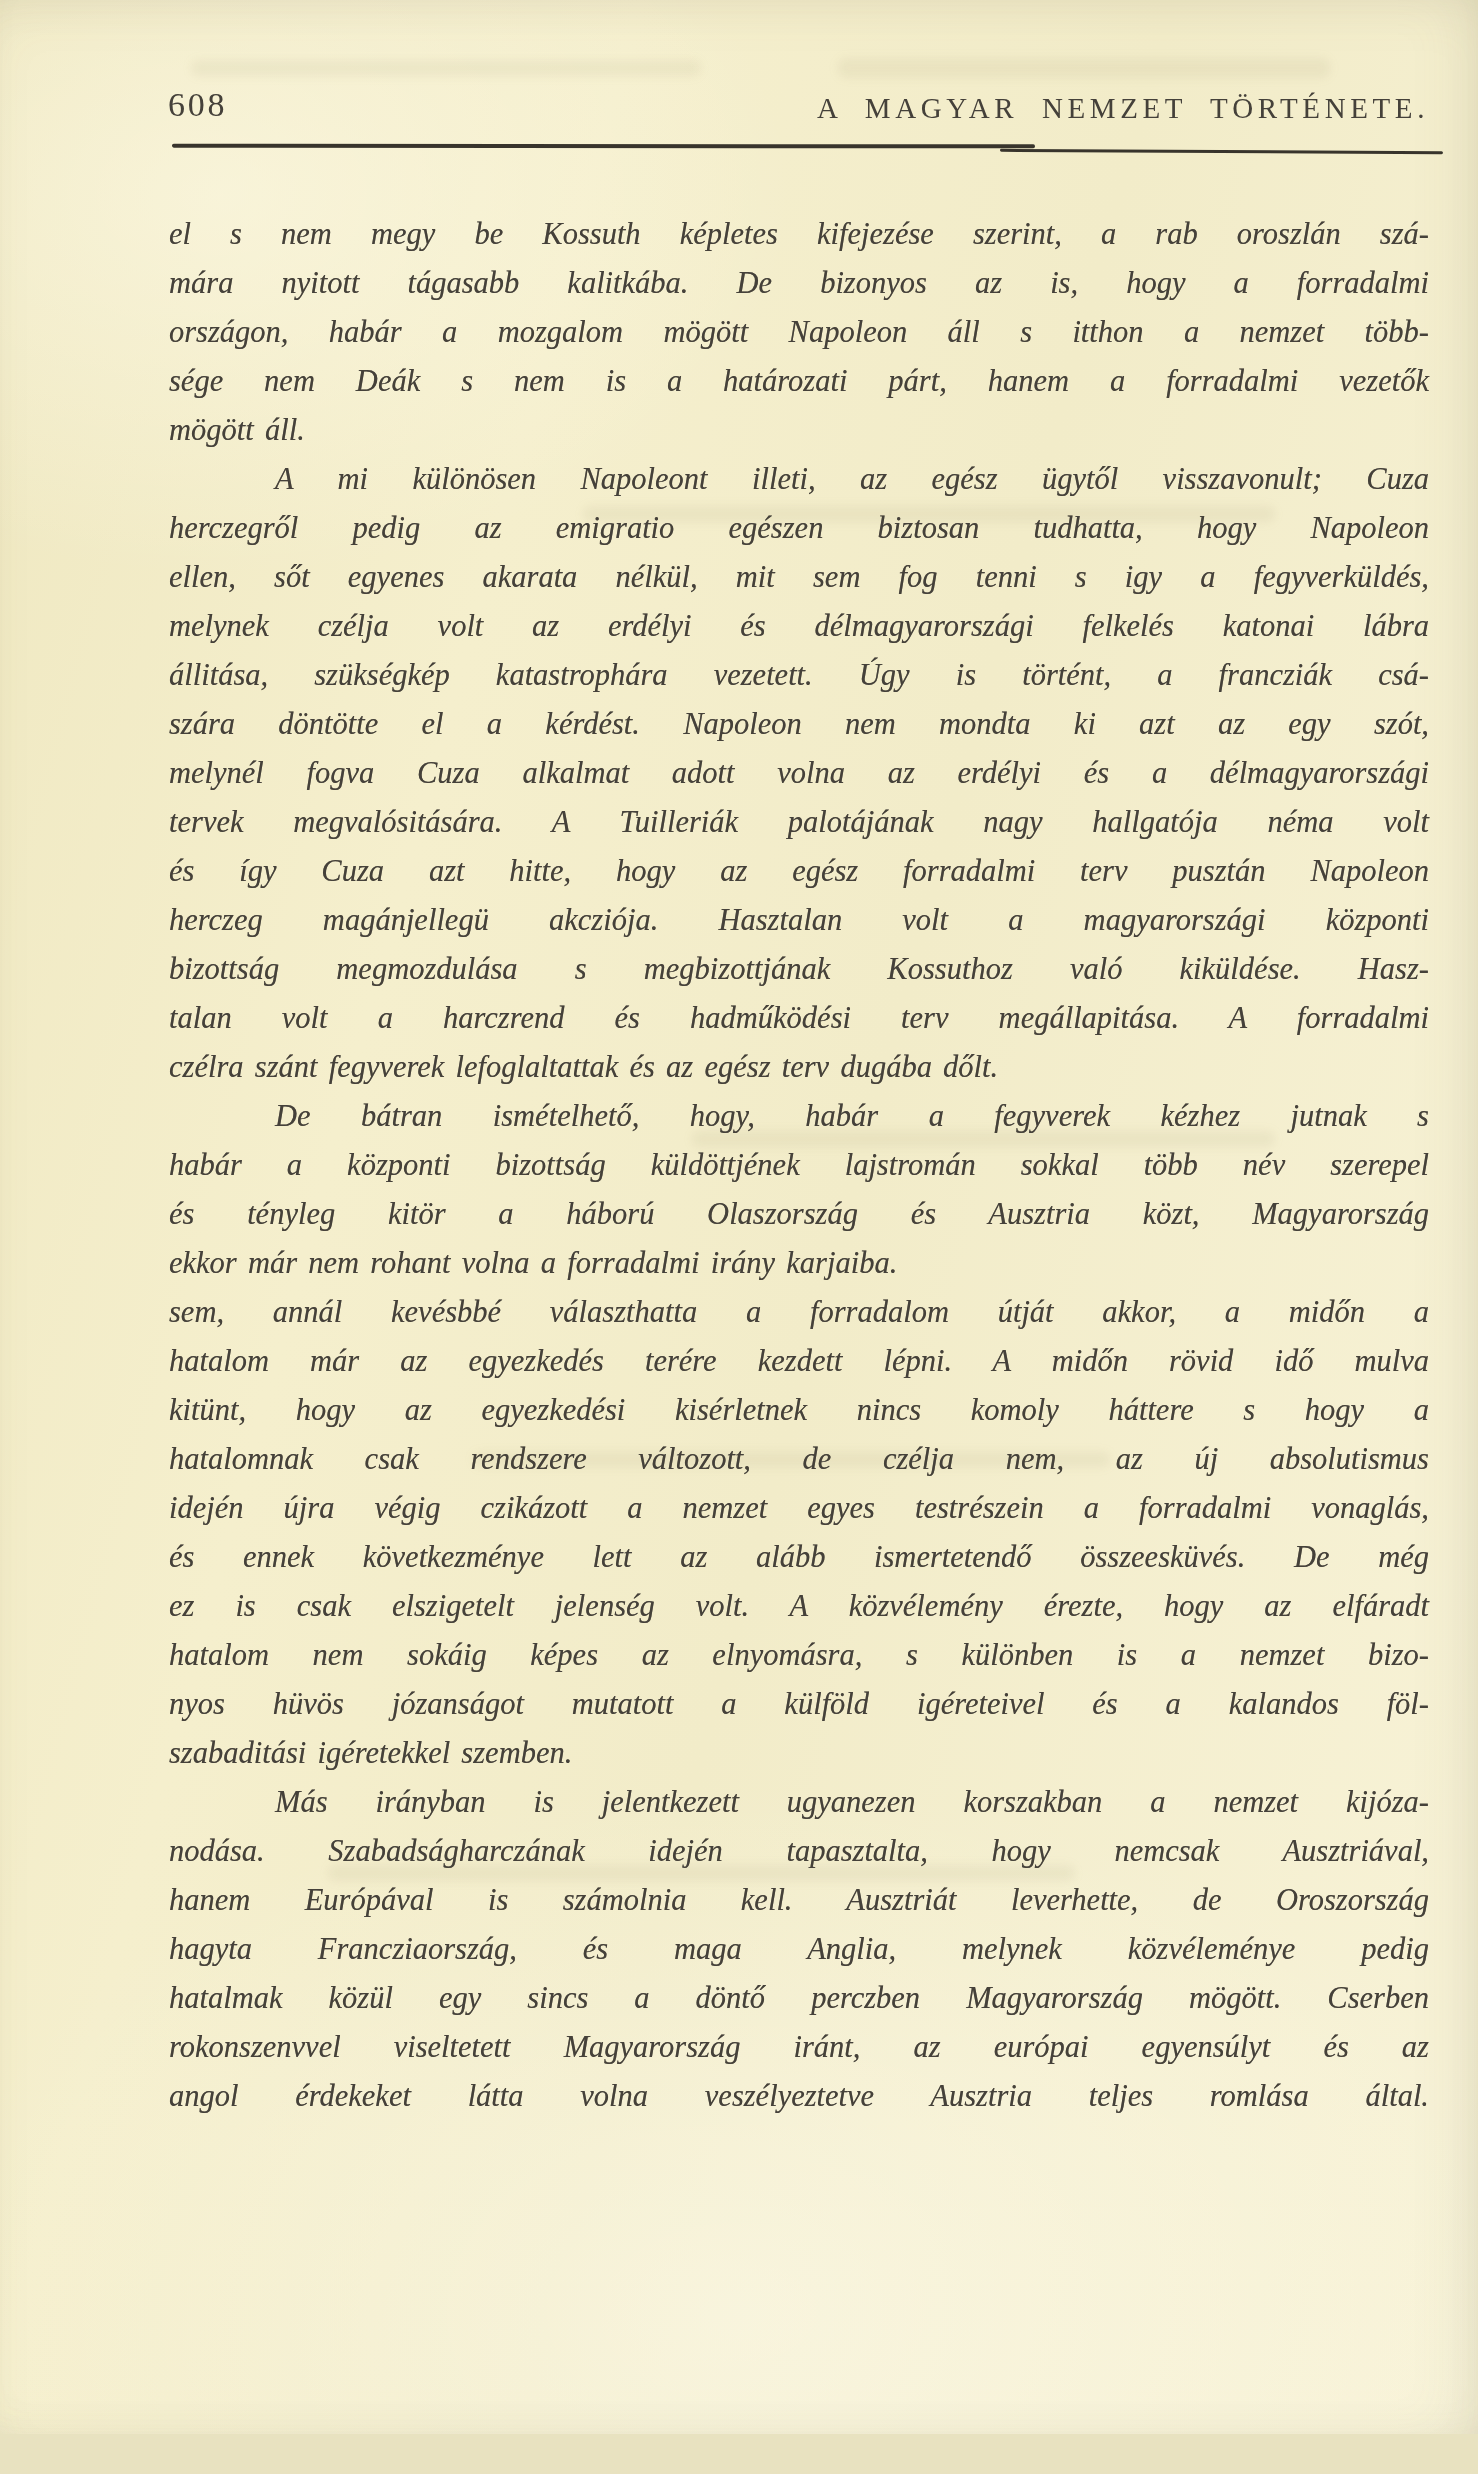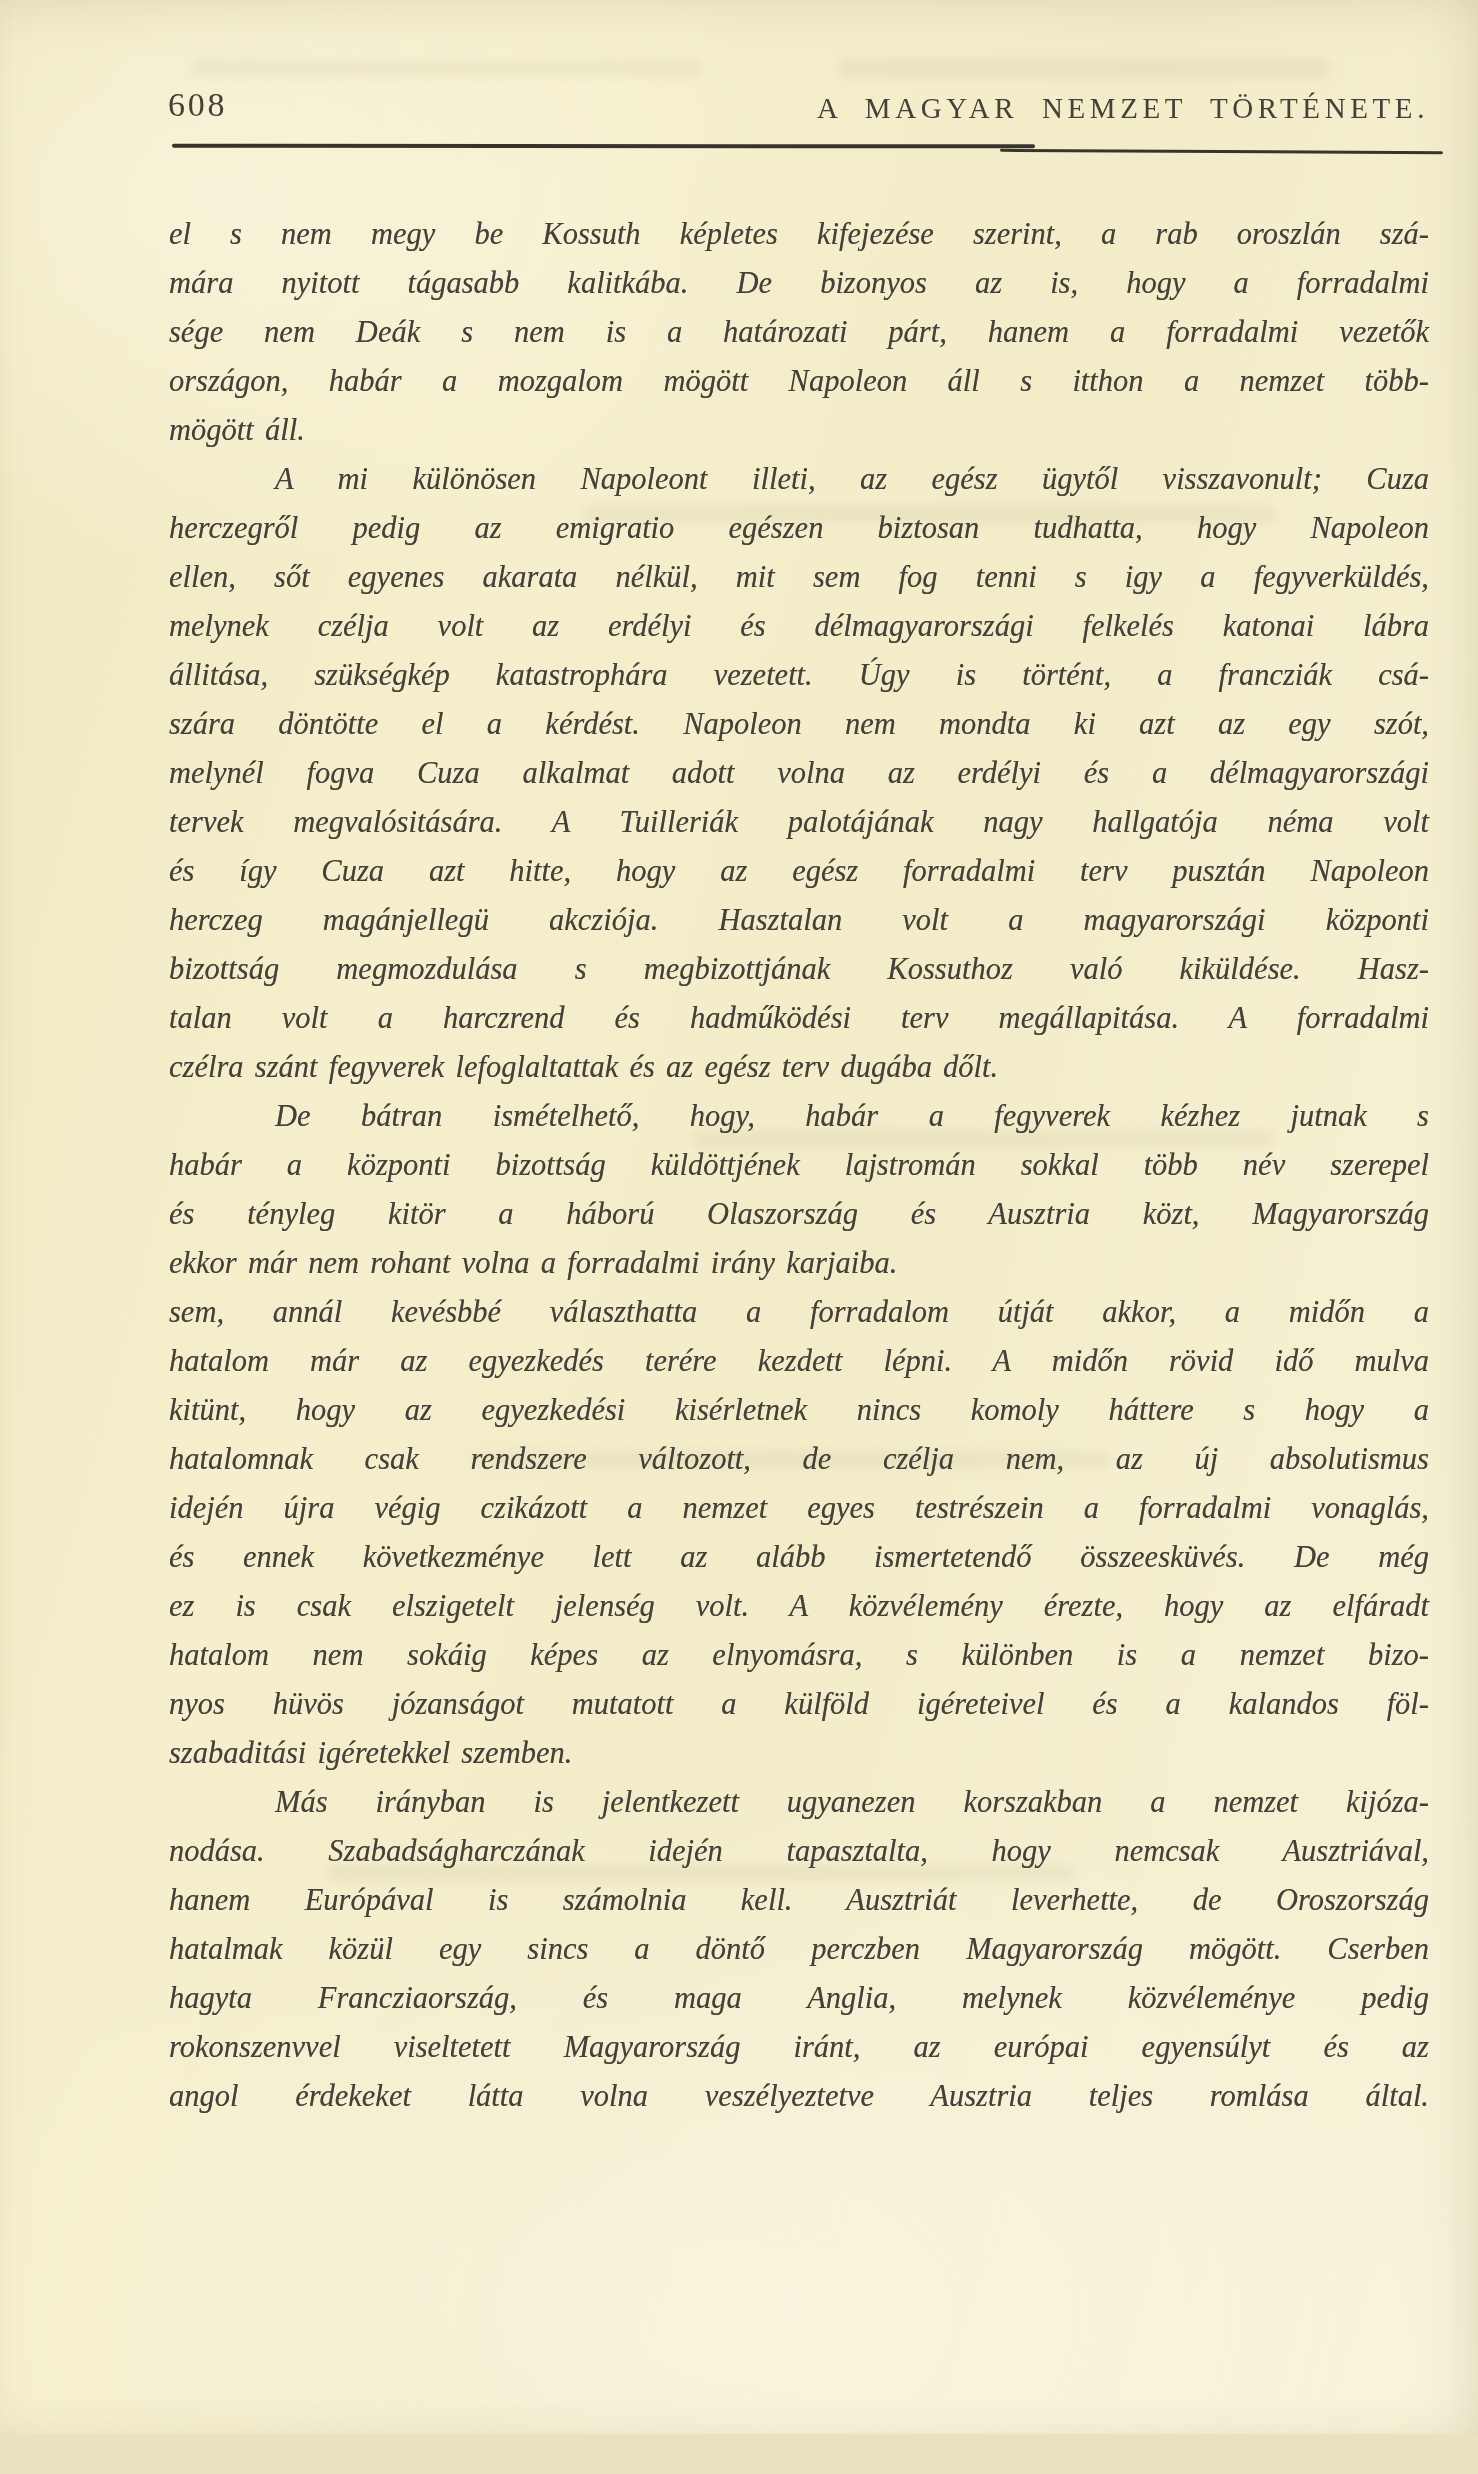--- a/index.html
+++ b/index.html
@@ -102,22 +102,22 @@
     <span class="page-number">608</span>
     <span class="running-title">A MAGYAR NEMZET TÖRTÉNETE.</span>
   </header>
 
   <div class="rule-main"></div>
   <div class="rule-right"></div>
 
   <main class="body-text">
       <div class="line">el s nem megy be Kossuth képletes kifejezése szerint, a rab oroszlán szá-</div>
       <div class="line">mára nyitott tágasabb kalitkába. De bizonyos az is, hogy a forradalmi</div>
+      <div class="line">országon, habár a mozgalom mögött Napoleon áll s itthon a nemzet több-</div>
       <div class="line">sége nem Deák s nem is a határozati párt, hanem a forradalmi vezetők</div>
-      <div class="line">országon, habár a mozgalom mögött Napoleon áll s itthon a nemzet több-</div>
       <div class="line last">mögött áll.</div>
       <div class="line indent">A mi különösen Napoleont illeti, az egész ügytől visszavonult; Cuza</div>
       <div class="line">herczegről pedig az emigratio egészen biztosan tudhatta, hogy Napoleon</div>
       <div class="line">ellen, sőt egyenes akarata nélkül, mit sem fog tenni s igy a fegyverküldés,</div>
       <div class="line">melynek czélja volt az erdélyi és délmagyarországi felkelés katonai lábra</div>
       <div class="line">állitása, szükségkép katastrophára vezetett. Úgy is történt, a francziák csá-</div>
       <div class="line">szára döntötte el a kérdést. Napoleon nem mondta ki azt az egy szót,</div>
       <div class="line">melynél fogva Cuza alkalmat adott volna az erdélyi és a délmagyarországi</div>
       <div class="line">tervek megvalósitására. A Tuilleriák palotájának nagy hallgatója néma volt</div>
       <div class="line">és így Cuza azt hitte, hogy az egész forradalmi terv pusztán Napoleon</div>
@@ -135,20 +135,20 @@
       <div class="line">hatalomnak csak rendszere változott, de czélja nem, az új absolutismus</div>
       <div class="line">idején újra végig czikázott a nemzet egyes testrészein a forradalmi vonaglás,</div>
       <div class="line">és ennek következménye lett az alább ismertetendő összeesküvés. De még</div>
       <div class="line">ez is csak elszigetelt jelenség volt. A közvélemény érezte, hogy az elfáradt</div>
       <div class="line">hatalom nem sokáig képes az elnyomásra, s különben is a nemzet bizo-</div>
       <div class="line">nyos hüvös józanságot mutatott a külföld igéreteivel és a kalandos föl-</div>
       <div class="line last">szabaditási igéretekkel szemben.</div>
       <div class="line indent">Más irányban is jelentkezett ugyanezen korszakban a nemzet kijóza-</div>
       <div class="line">nodása. Szabadságharczának idején tapasztalta, hogy nemcsak Ausztriával,</div>
       <div class="line">hanem Európával is számolnia kell. Ausztriát leverhette, de Oroszország</div>
+      <div class="line">hagyta Francziaország, és maga Anglia, melynek közvéleménye pedig</div>
       <div class="line">hatalmak közül egy sincs a döntő perczben Magyarország mögött. Cserben</div>
-      <div class="line">hagyta Francziaország, és maga Anglia, melynek közvéleménye pedig</div>
       <div class="line">rokonszenvvel viseltetett Magyarország iránt, az európai egyensúlyt és az</div>
       <div class="line">angol érdekeket látta volna veszélyeztetve Ausztria teljes romlása által.</div>
     </main>
 
 </div>
 
 
 </body></html>

